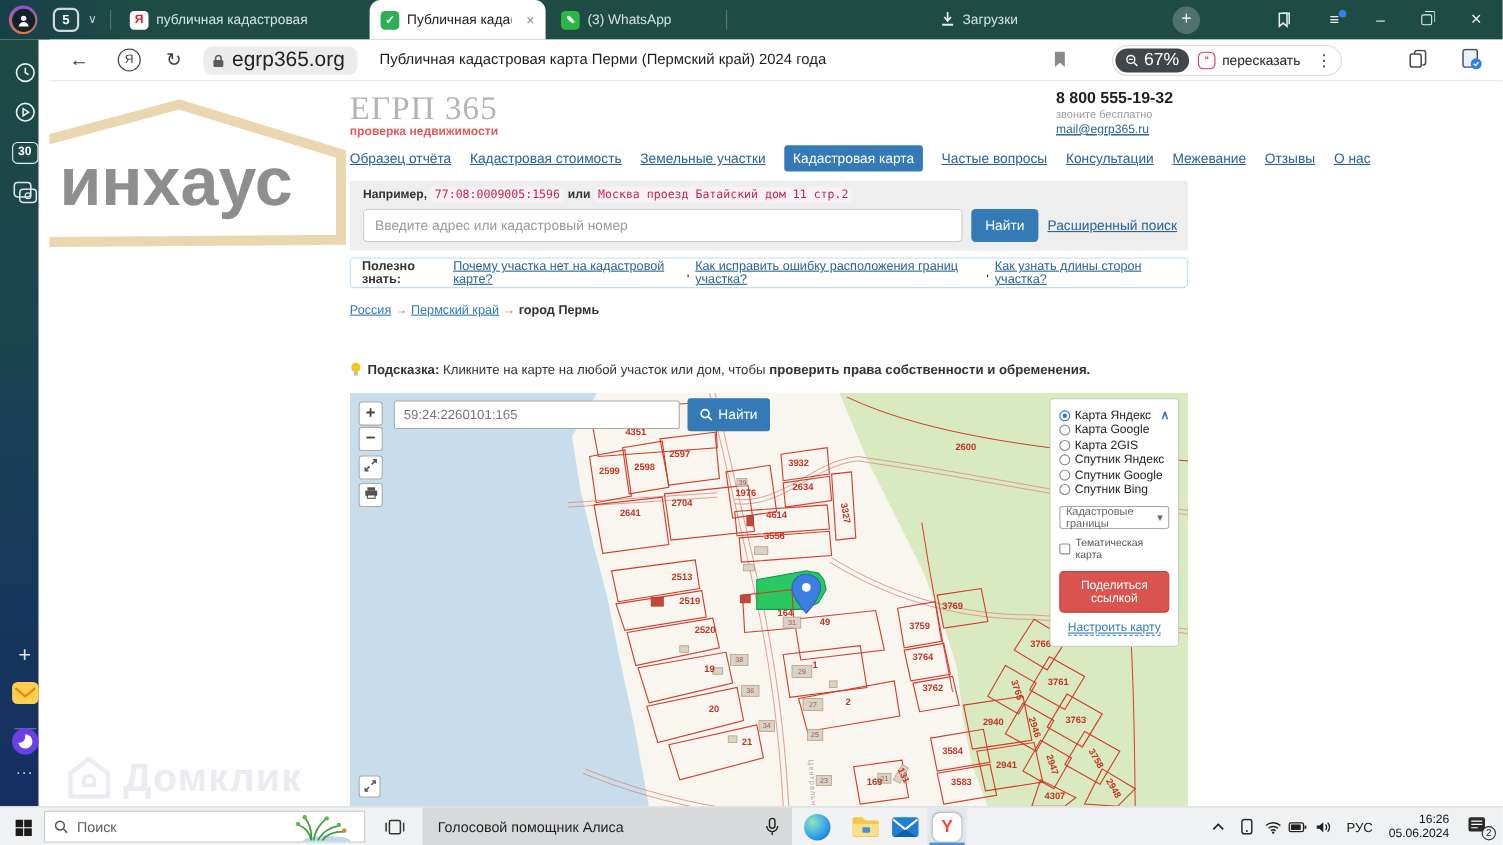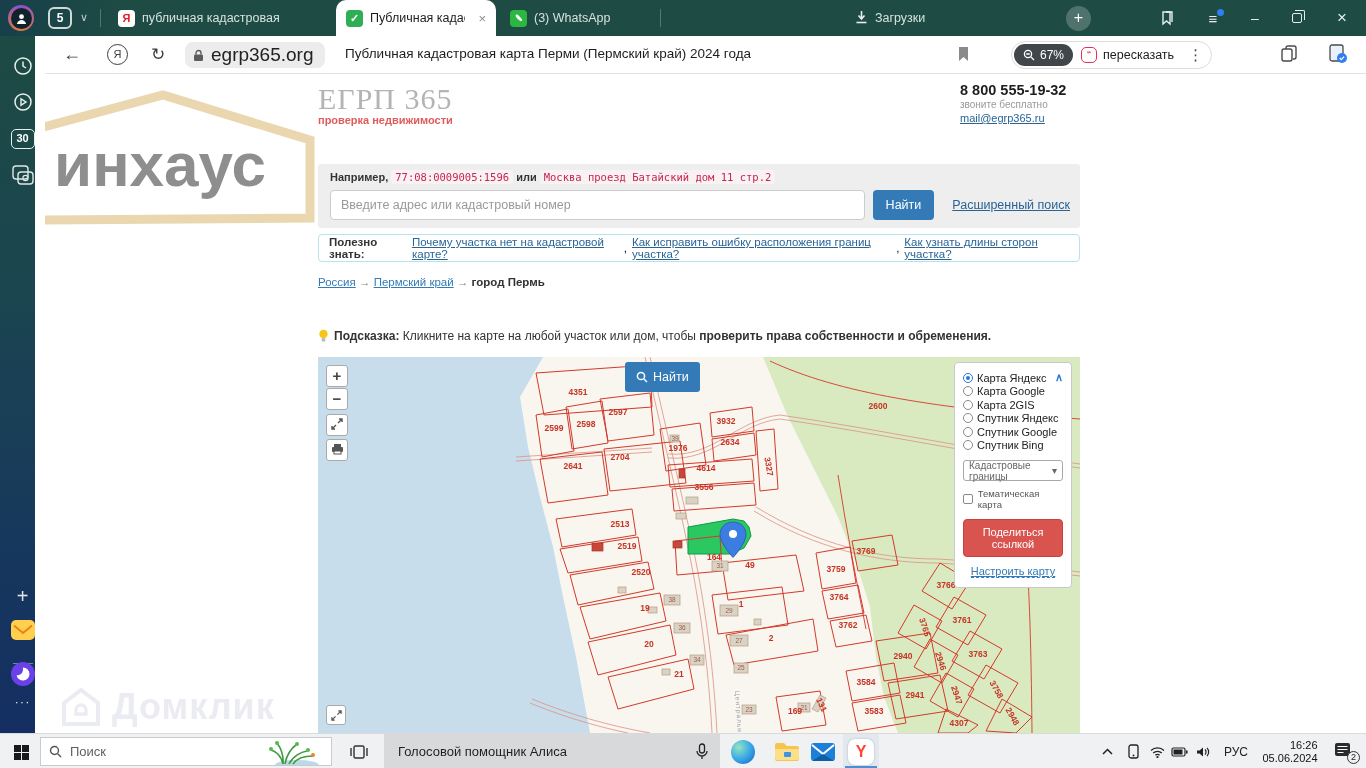--- a/index.html
+++ b/index.html
@@ -30,21 +30,21 @@
   .maxbox:before { content:""; position:absolute; left:2px; top:-4px; width:9px; height:9px; border:1.5px solid #e6eeec; border-left:none; border-bottom:none; border-radius:0 2px 0 0; }
   .menu-dot { position:absolute; right:-3px; top:-3px; width:7px; height:7px; border-radius:50%; background:#2f7ff0; }
 
   
   #toolbar { position:absolute; left:45px; top:36px; width:1321px; height:38px; background:#fff; border-bottom:1px solid #e3e3e3; }
   #toolbar .icon { color:#3d3d3d; font-size:17px; }
   .urlpill { position:absolute; left:140px; top:6px; height:26px; background:#ececec; border-radius:8px; display:flex; align-items:center; padding:0 12px 0 8px; gap:7px; }
   .urlpill .host { font-size:19px; color:#222; }
   .pagetitle { position:absolute; left:300px; top:10px; font-size:13.5px; color:#1d1d1d; width:560px; white-space:nowrap; overflow:hidden; }
   .rightpill { position:absolute; left:966px; top:5px; height:28px; border:1px solid #dedede; border-radius:14px; display:flex; align-items:center; padding:2px; gap:8px; background:#fff; }
-  .zoompill { background:#40464a; color:#fff; border-radius:12px; height:22px; display:flex; align-items:center; gap:5px; padding:0 9px; font-size:12px; }
+  .zoompill { background:#40464a; color:#fff; border-radius:12px; height:22px; display:flex; align-items:center; gap:5px; padding:0 9px; font-size:16px; }
   .retell { display:flex; align-items:center; gap:6px; font-size:12.5px; color:#1d1d1d; }
   .retell .q { width:16px; height:16px; border:1.6px solid #e0315a; border-radius:5px; color:#e0315a; font-size:9px; font-weight:bold; text-align:center; line-height:13px; }
 
   
   #sidebar { position:absolute; left:0; top:36px; width:35px; height:697px;
     background:linear-gradient(180deg,#1d4a43 0%,#1b4550 38%,#17395c 70%,#142e62 100%); z-index:30; }
   .sb { position:absolute; left:0; width:45px; text-align:center; color:#e8efec; }
 
   
   #page { position:absolute; left:45px; top:74px; width:1321px; height:659px; background:#fff; overflow:hidden; }
@@ -65,21 +65,21 @@
   #nav .nl.active { background:#337ab7; color:#fff; text-decoration:none; padding:5px 8px; border-radius:3px; }
 
   #searchbox { position:absolute; left:0; top:90px; width:762px; height:64px; background:#eee; border-radius:3px; padding:7px 12px; }
   .example { font-size:11px; color:#333; font-weight:bold; }
   .code { font-family:"DejaVu Sans Mono", monospace; font-weight:normal; font-size:10.5px; color:#c7254e; background:#f9f2f4; padding:1px 4px; border-radius:3px; }
   .or { font-weight:bold; font-size:11px; color:#333; }
   #addr-row { position:absolute; left:12px; top:26px; width:740px; display:flex; align-items:center; gap:8px; }
   #addr-input { width:592px; height:30px; border:1px solid #ccc; border-radius:4px; padding:0 10px; font-size:12.5px; color:#555; }
   #addr-input::placeholder { color:#9a9a9a; }
   .btn-find { height:30px; background:#337ab7; color:#fff; border:none; border-radius:4px; font-size:12.5px; padding:0 13px; }
-  .adv-link { font-size:12.5px; color:#2a6496; text-decoration:underline; white-space:nowrap;margin-left:10px; }
+  .adv-link { font-size:12.5px; color:#2a6496; text-decoration:underline; white-space:nowrap; }
 
   #knowbox { position:absolute; left:0; top:160px; width:762px; height:28px; border:1px solid #b9e1ee; border-radius:4px;
     display:flex; align-items:center; padding:0 10px; gap:5px; font-size:11.5px; }
   #knowbox .kprefix { font-weight:bold; color:#333; }
   #knowbox a { color:#2a6496; text-decoration:underline; }
 
   #breadcrumb { position:absolute; left:0; top:202px; font-size:11.5px; color:#888; }
   #breadcrumb .bl { color:#337ab7; }
   #breadcrumb .bcur { color:#333; font-weight:bold; }
   #h1 { position:absolute; left:0; top:218px; font-size:24px; color:#333; }
@@ -295,20 +295,31 @@
     <div class="abs" style="left:0;top:8px">
       <div class="sitelogo-title">ЕГРП 365</div>
       <div class="sitelogo-sub">проверка недвижимости</div>
     </div>
     <div class="phoneblock">
       <div class="phone">8 800 555-19-32</div>
       <div class="phone-note">звоните бесплатно</div>
       <div class="email"><a href="#">mail@egrp365.ru</a></div>
     </div>
 
+    <div id="nav">
+      <a href="#" class="nl">Образец отчёта</a>
+      <a href="#" class="nl">Кадастровая стоимость</a>
+      <a href="#" class="nl">Земельные участки</a>
+      <a href="#" class="nl active">Кадастровая карта</a>
+      <a href="#" class="nl">Частые вопросы</a>
+      <a href="#" class="nl">Консультации</a>
+      <a href="#" class="nl">Межевание</a>
+      <a href="#" class="nl">Отзывы</a>
+      <a href="#" class="nl">О нас</a>
+    </div>
 
     <div id="searchbox">
       <div class="example">
         <span>Например,</span>
         <span class="code">77:08:0009005:1596</span>
         <span class="or">или</span>
         <span class="code">Москва проезд Батайский дом 11 стр.2</span>
       </div>
       <div id="addr-row">
         <input id="addr-input" placeholder="Введите адрес или кадастровый номер" style="">
@@ -505,20 +516,21 @@
             <rect x="1" y="4" width="11" height="5" rx="1" fill="#555"></rect>
             <rect x="3" y="1" width="7" height="3" fill="#555"></rect>
             <rect x="3" y="8" width="7" height="3" fill="#fff" stroke="#555"></rect>
           </svg>
       </div>
       <div class="mapbtn" style="left:8px;bottom:8px;width:20px;height:20px">
         <svg width="11" height="11" viewBox="0 0 12 12">
             <path d="M7 5 11 1M8 1h3v3M5 7 1 11M1 8v3h3" stroke="#555" stroke-width="1.4" fill="none"></path>
           </svg>
       </div>
+      <input id="map-search" value="59:24:2260101:165" style="">
       <button id="map-find">
         <svg width="12" height="12" viewBox="0 0 12 12">
             <circle cx="5" cy="5" r="3.6" fill="none" stroke="#fff" stroke-width="1.5"></circle>
             <path d="M8 8l3 3" stroke="#fff" stroke-width="1.5"></path>
           </svg>
         <span>Найти</span>
       </button>
 
       
       <div id="layers">

